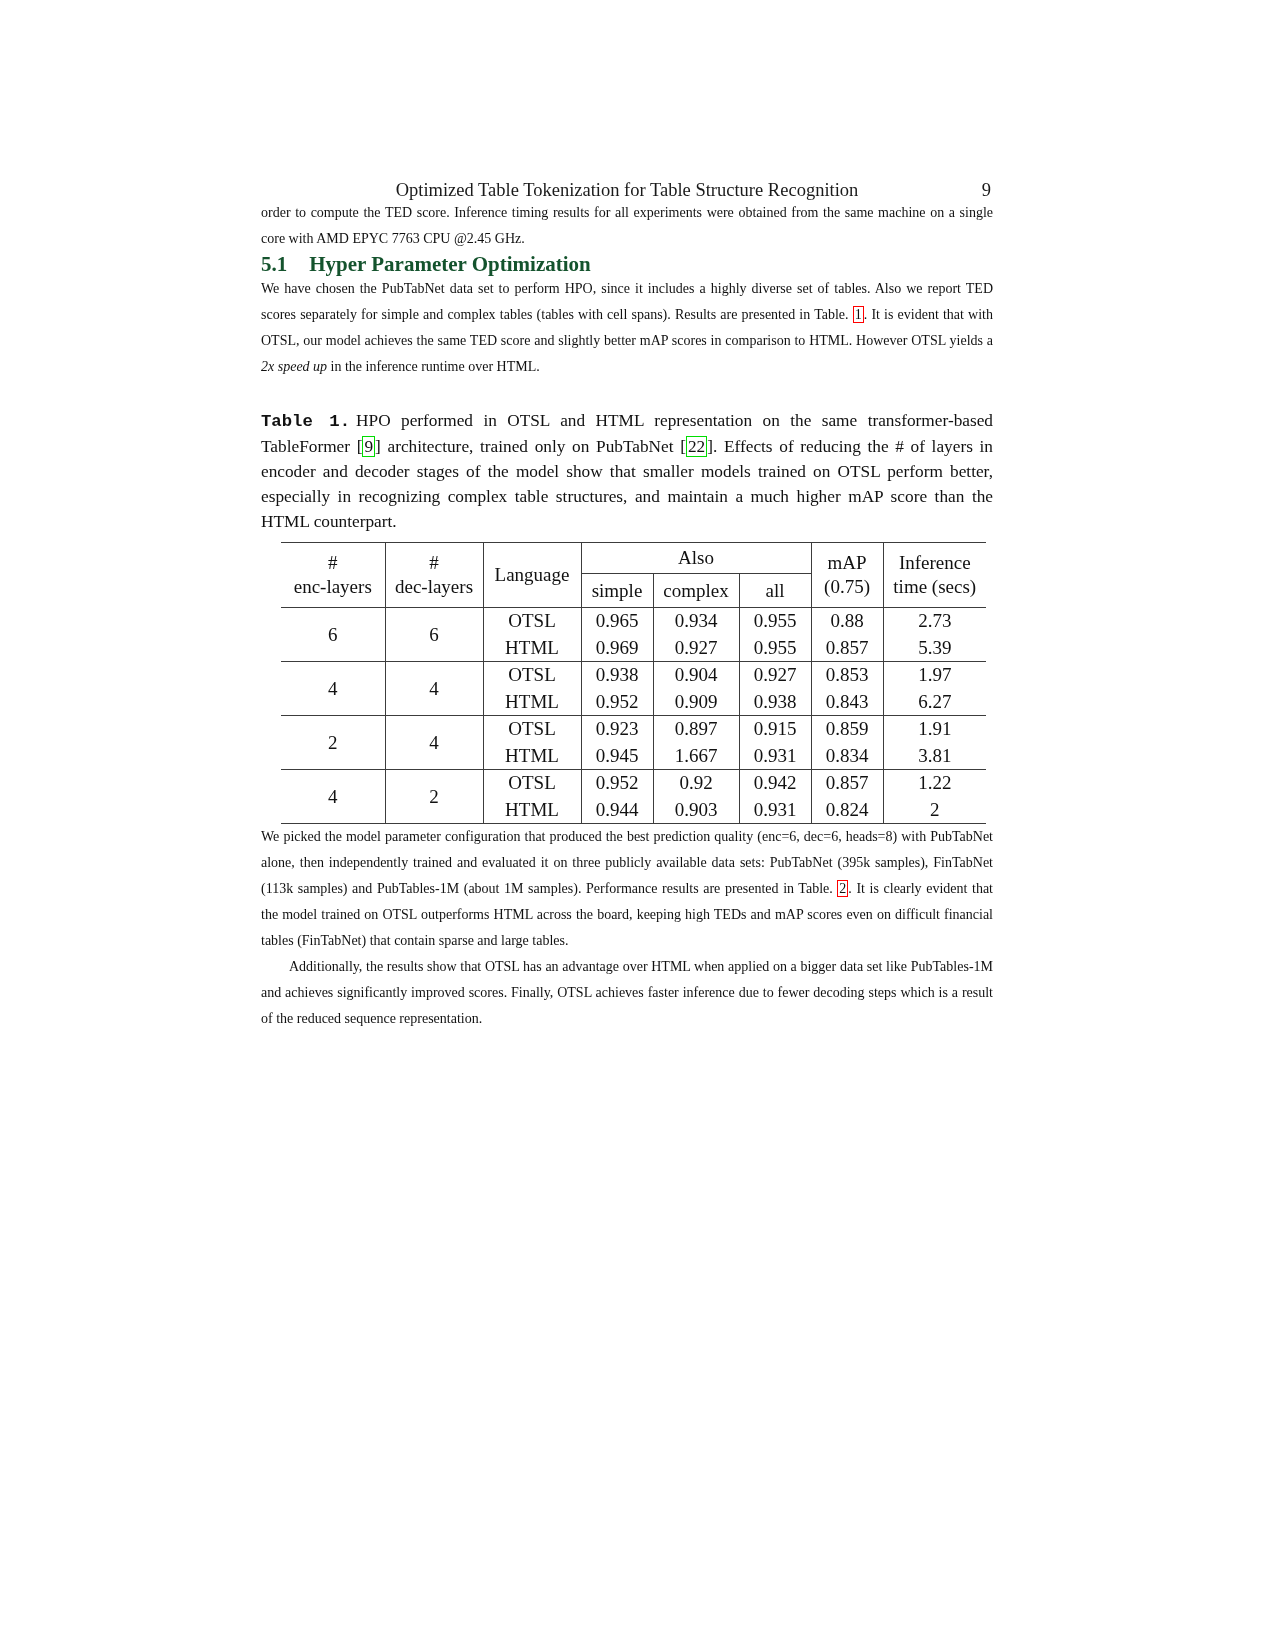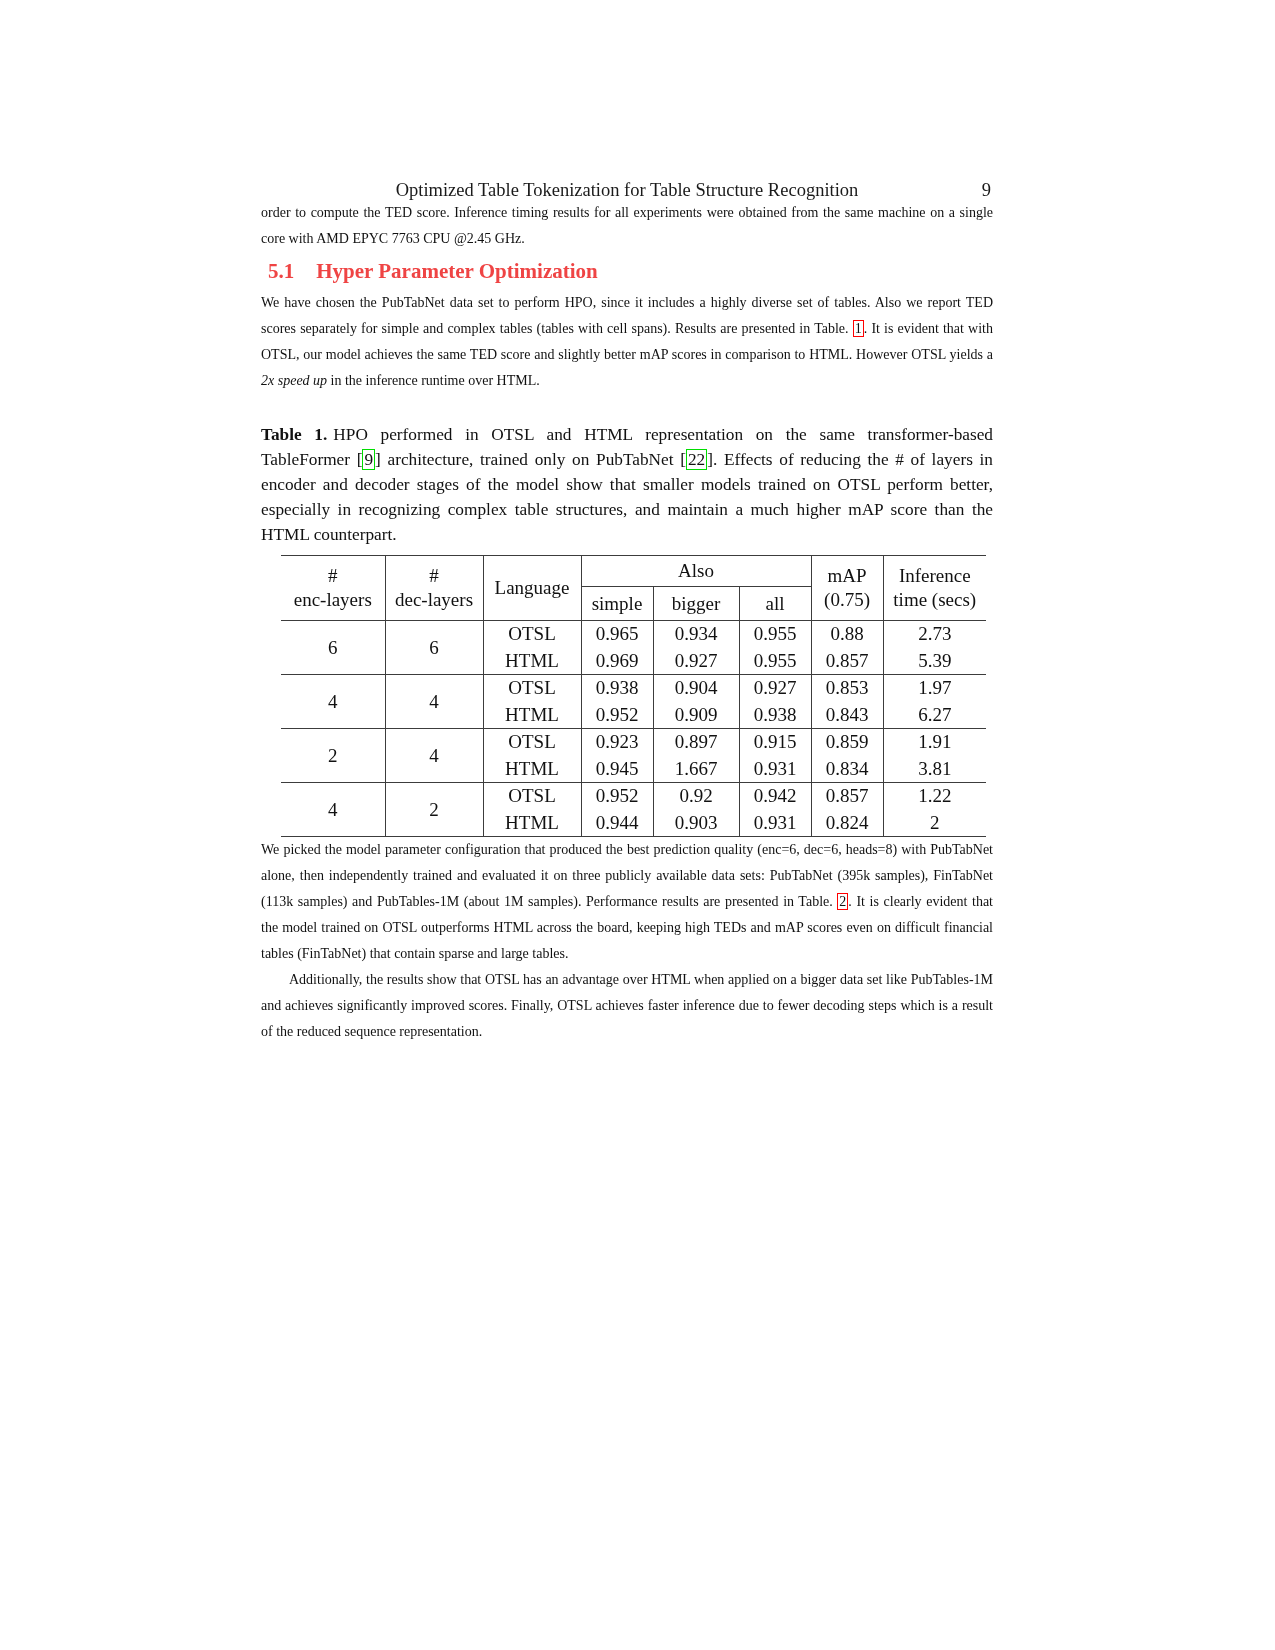--- a/index.html
+++ b/index.html
@@ -28,25 +28,25 @@
   p.body {
     margin: 0;
     font-size: 14px;
     line-height: 26px;
     text-align: justify;
     color: #111;
   }
   .p-intro { margin-top: 26px; }
 
   h2.section {
-    margin: 7px;
+    margin: 0;
     font-size: 21px;
     line-height: 24px;
     font-weight: bold;
-    color: #ef4444;
+    color: #14532d;
     font-family: Liberation Serif, serif;
   }
   .sec-51 { margin-top: 49px; }
   .sec-52 { margin-top: 58px; }
   .sec-num { margin-right: 22px; }
   .after-heading { margin-top: 9px; }
 
   .refbox {
     border: 1.5px solid var(--link-red, #ff0000);
     padding: 0 1px;
@@ -58,21 +58,21 @@
     cursor: pointer;
   }
 
   p.caption {
     margin: 28px 0 0 0;
     font-size: 17.3px;
     line-height: 25px;
     text-align: justify;
     color: #111;
   }
-  .cap-label { margin-right: 6px; }
+  .cap-label { margin-right: 6px; font-family: Liberation Mono, monospace; }
 
   table.t1 {
     border-collapse: collapse;
     table-layout: fixed;
     width: 705px;
     margin: 8px 0 0 20px;
     font-size: 19px;
     border-top: 1.5px solid #3c3c3c;
   }
   table.t1 th, table.t1 td {
@@ -139,21 +139,21 @@
 dec-layers</th>
           <th rowspan="2" class="bl">Language</th>
           <th colspan="3" class="bl h-teds">Also</th>
           <th rowspan="2" class="two-line bl">mAP
 (0.75)</th>
           <th rowspan="2" class="two-line bl">Inference
 time (secs)</th>
         </tr>
         <tr class="h-sub">
           <th class="bl">simple</th>
-          <th class="bl">bigger</th>
+          <th class="bl">complex</th>
           <th class="bl">all</th>
         </tr>
       </thead>
     <tbody class="group">
           <tr>
             <td rowspan="2" class="">6</td>
             <td rowspan="2" class="bl">6</td>
             <td class="bl">OTSL</td>
             <td class="bl">0.965</td>
             <td class="bl">0.934</td>

